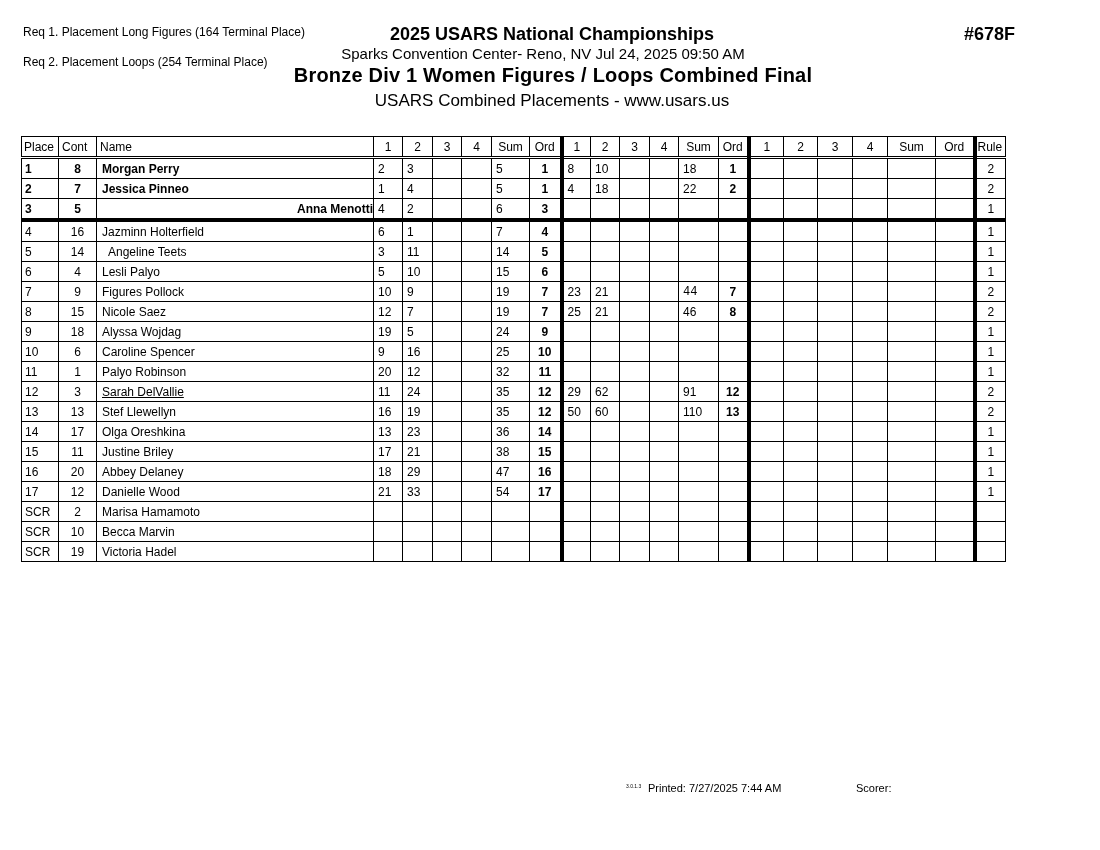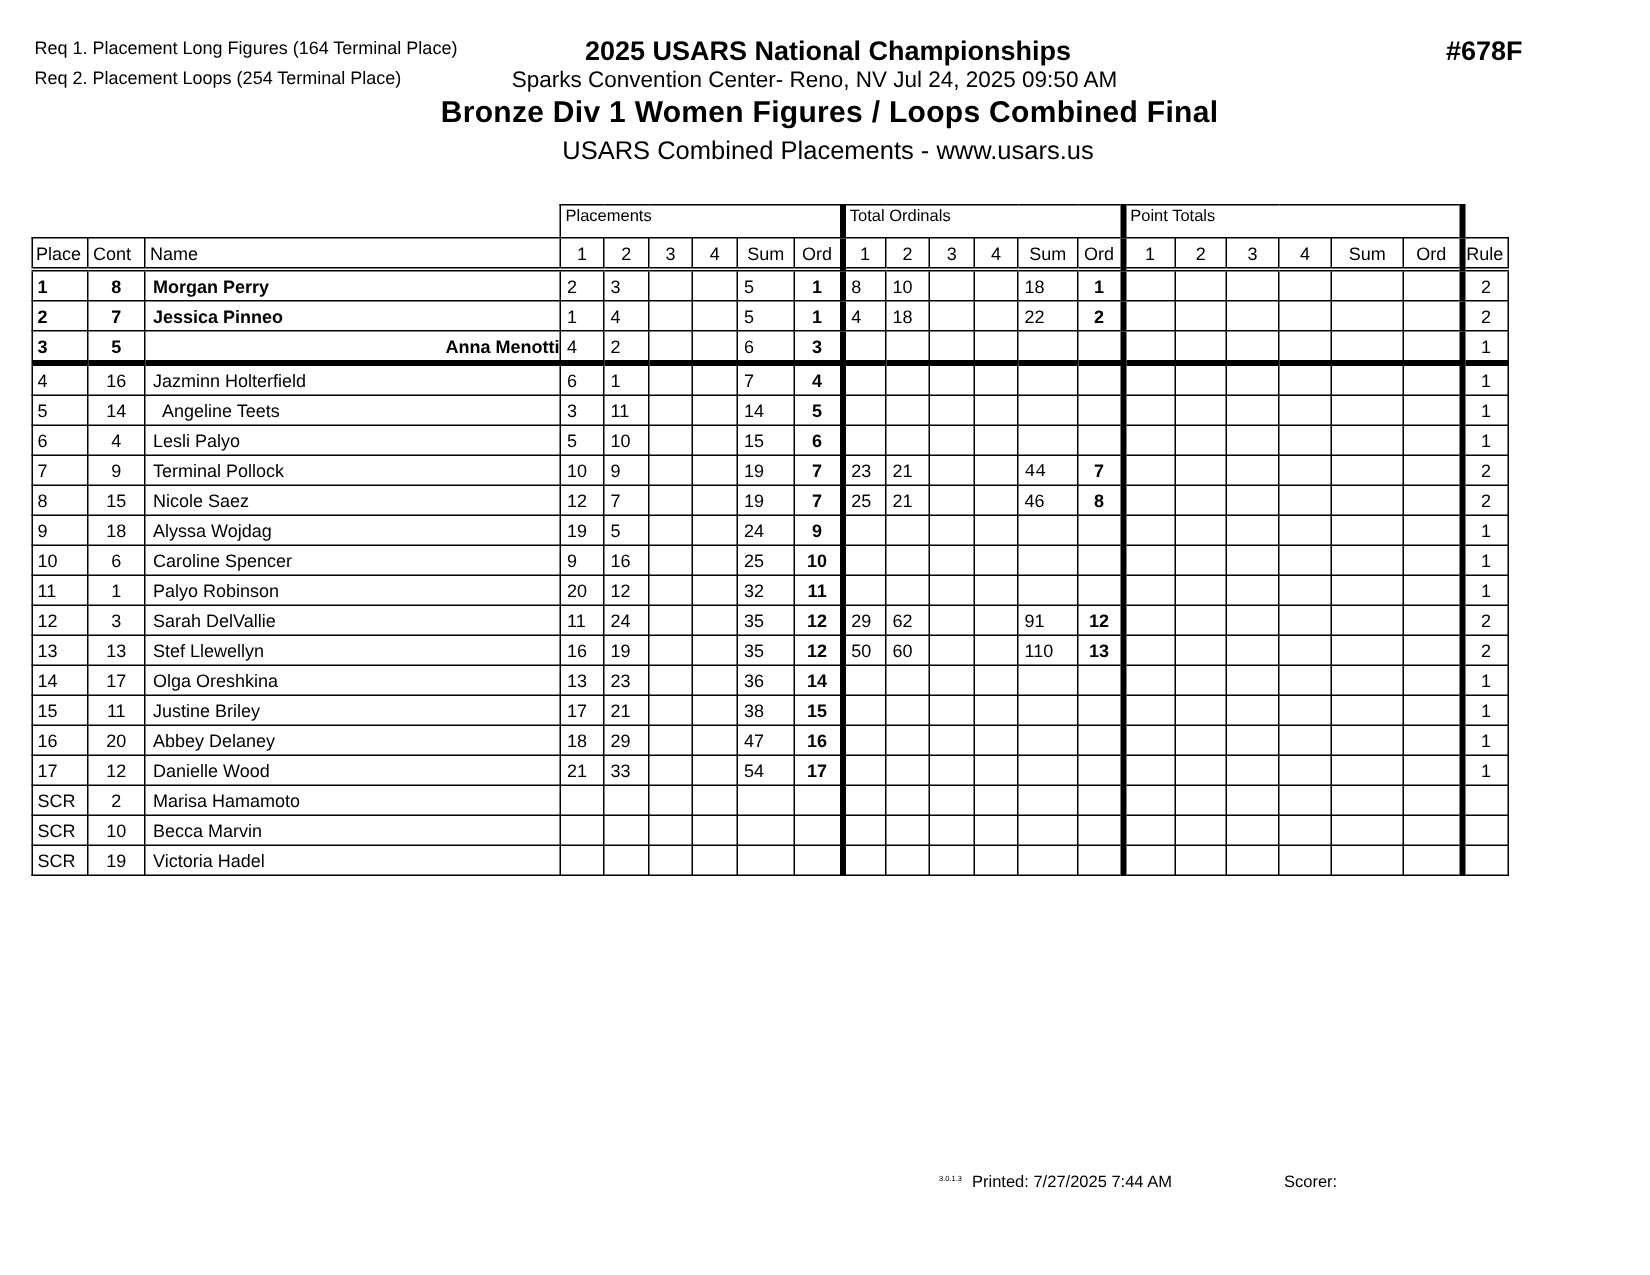--- a/index.html
+++ b/index.html
@@ -21,21 +21,21 @@
   table.grid tr.grp td { height:20px; vertical-align:top; font-size:11px; padding-top:1px; }
   table.grid tr.hdr td { height:19px; border-bottom:3px double #000; }
   table.grid .b { font-weight:bold; }
   table.grid .tl { border-left:4px solid #000; }
   table.grid tr.cut td { border-bottom:4px solid #000; }
 </style>
 </head>
 <body>
 
 <div class="abs req" style="top:25px;">Req  1.  Placement Long Figures (164 Terminal Place)</div>
-<div class="abs req" style="top:45px;">Req  2.  Placement Loops (254 Terminal Place)</div>
+<div class="abs req" style="top:55px;">Req  2.  Placement Loops (254 Terminal Place)</div>
 <div class="abs title1">2025 USARS National Championships</div>
 <div class="abs title2">Sparks Convention Center- Reno, NV  Jul 24, 2025  09:50 AM</div>
 <div class="abs title3">Bronze Div 1 Women Figures / Loops Combined Final</div>
 <div class="abs title4">USARS Combined Placements - www.usars.us</div>
 <div class="abs code">#678F</div>
 
 <table class="grid">
   <colgroup>
     <col style="width:37px">
       <col style="width:38px">
@@ -54,27 +54,20 @@
       <col style="width:30px">
     <col style="width:35px">
       <col style="width:34px">
       <col style="width:35px">
       <col style="width:35px">
       <col style="width:48px">
       <col style="width:39px">
     <col style="width:31px">
   </colgroup>
   <tbody id="tbody">
-    <tr class="grp">
-      <td class="noborder" colspan="3"></td>
-      <td colspan="6">Placements</td>
-      <td colspan="6" class="tl">Total Ordinals</td>
-      <td colspan="6" class="tl">Point Totals</td>
-      <td class="noborder" style="border-left:4px solid #000;"></td>
-    </tr>
     <tr class="hdr">
       <td style="padding-left:2px">Place</td>
       <td style="padding-left:3px">Cont</td>
       <td>Name</td>
       <td class="c">1</td>
       <td class="c">2</td>
       <td class="c">3</td>
       <td class="c">4</td>
       <td class="c">Sum</td>
       <td class="c">Ord</td>
@@ -232,21 +225,21 @@
         <td class="c"></td>
         <td class="c"></td>
         <td class="c"></td>
         <td class="c"></td>
         <td class="c"></td>
         <td class="c tl">1</td>
       </tr>
       <tr>
         <td class="" style="padding-left: 3px;">7</td>
         <td class="c">9</td>
-        <td class="" style="padding-left: 5px;">Terminal Pollock</td>
+        <td class="" style="padding-left: 5px;">Figures Pollock</td>
         <td class="" style="padding-left: 4px;">10</td>
         <td class="" style="padding-left: 4px;">9</td>
         <td class="" style="padding-left: 4px;"></td>
         <td class="" style="padding-left: 4px;"></td>
         <td class="" style="padding-left: 4px;">19</td>
         <td class="c b">7</td>
         <td class="tl" style="padding-left: 4px;">23</td>
         <td class="" style="padding-left: 4px;">21</td>
         <td class="" style="padding-left: 4px;"></td>
         <td class="" style="padding-left: 4px;"></td>
@@ -352,21 +345,21 @@
         <td class="c"></td>
         <td class="c"></td>
         <td class="c"></td>
         <td class="c"></td>
         <td class="c"></td>
         <td class="c tl">1</td>
       </tr>
       <tr>
         <td class="" style="padding-left: 3px;">12</td>
         <td class="c">3</td>
-        <td class="" style="padding-left: 5px;">Sarah DelVallie</td>
+        <td class="" style="padding-left: 5px; text-decoration: underline;">Sarah DelVallie</td>
         <td class="" style="padding-left: 4px;">11</td>
         <td class="" style="padding-left: 4px;">24</td>
         <td class="" style="padding-left: 4px;"></td>
         <td class="" style="padding-left: 4px;"></td>
         <td class="" style="padding-left: 4px;">35</td>
         <td class="c b">12</td>
         <td class="tl" style="padding-left: 4px;">29</td>
         <td class="" style="padding-left: 4px;">62</td>
         <td class="" style="padding-left: 4px;"></td>
         <td class="" style="padding-left: 4px;"></td>

